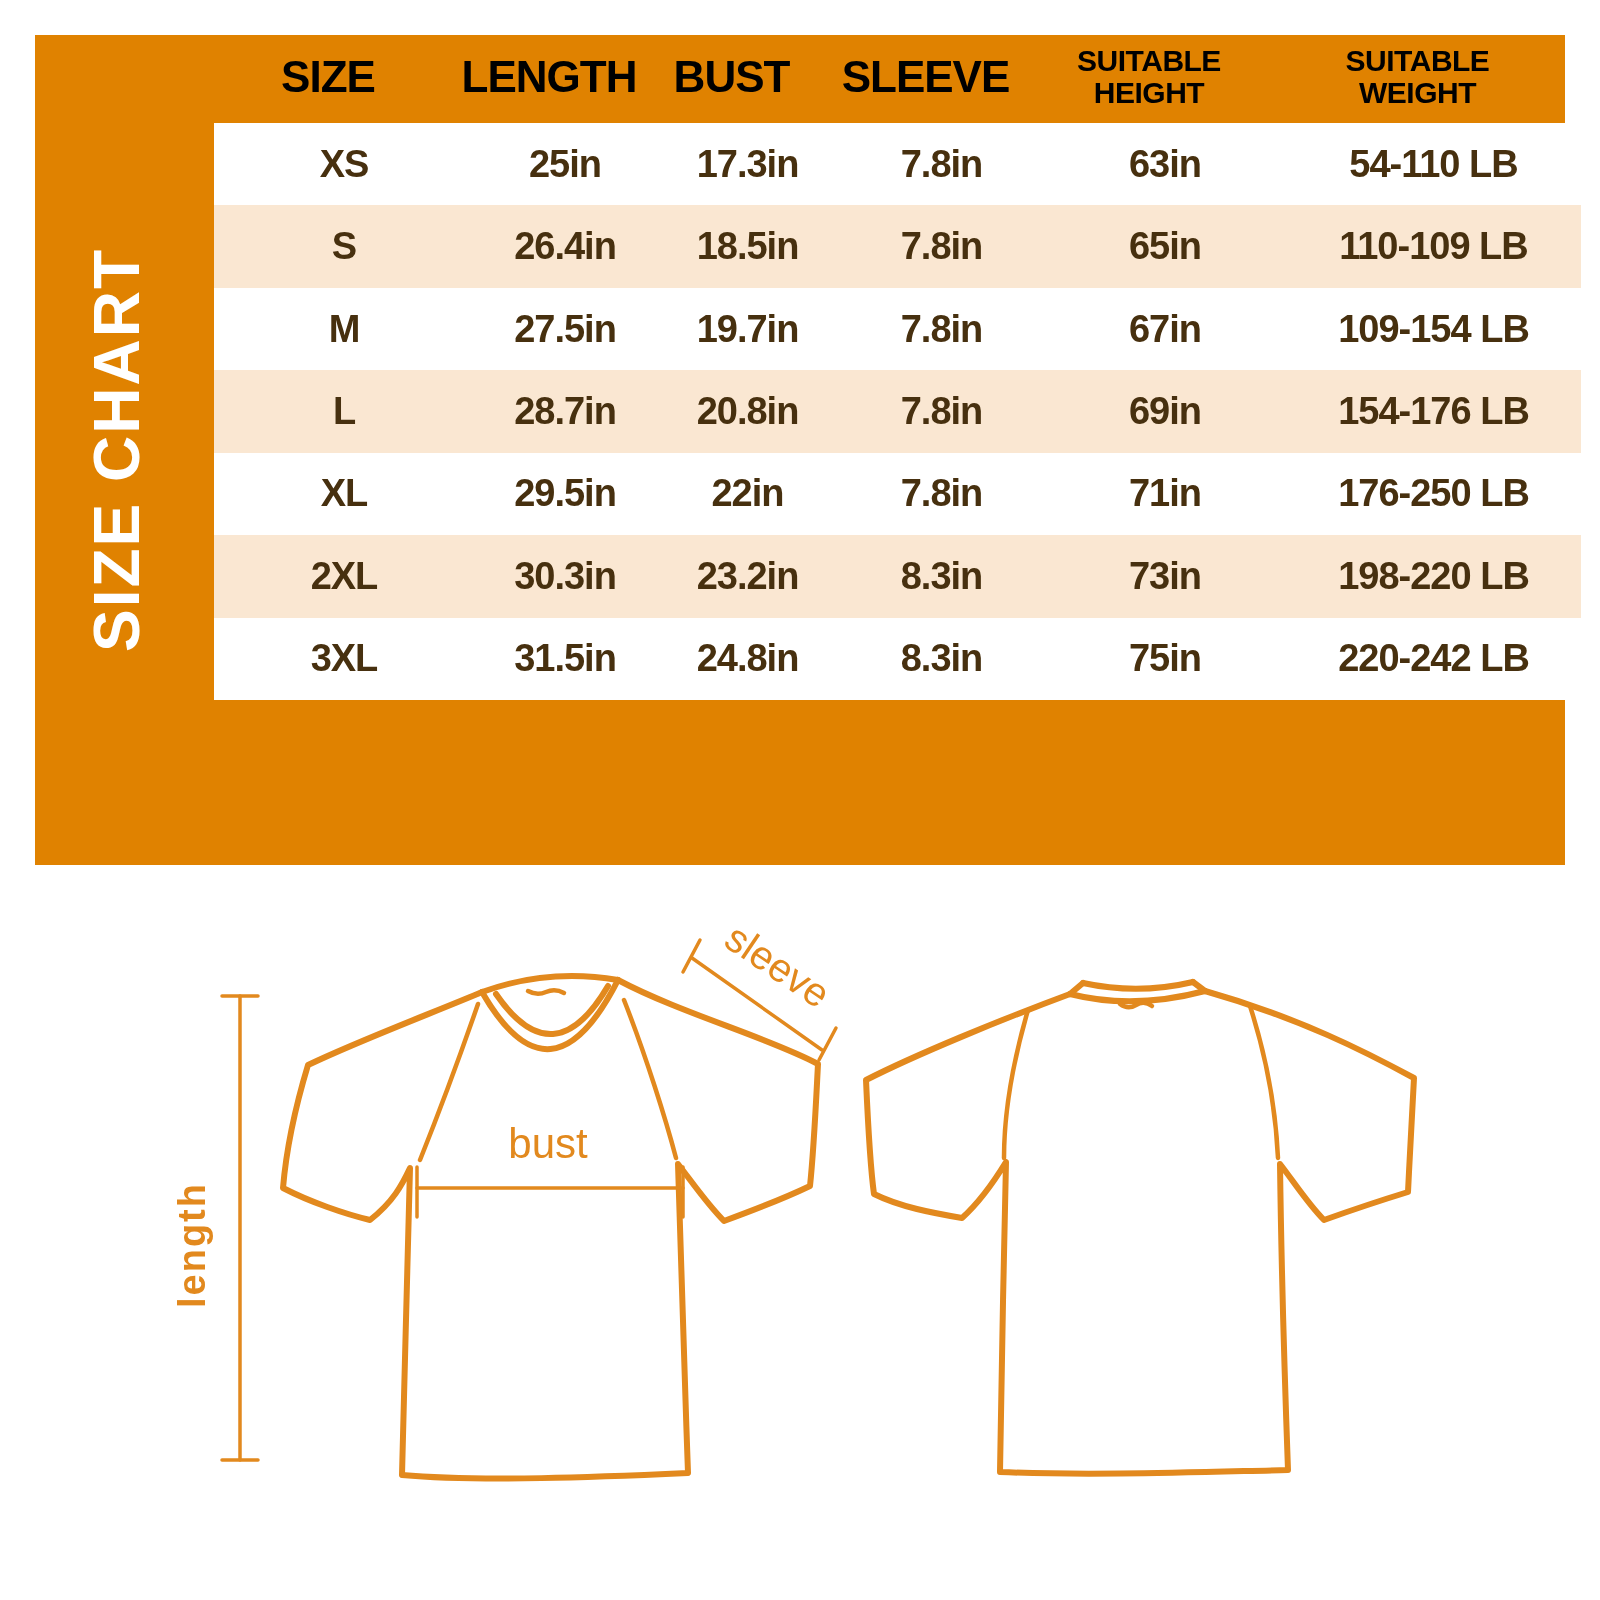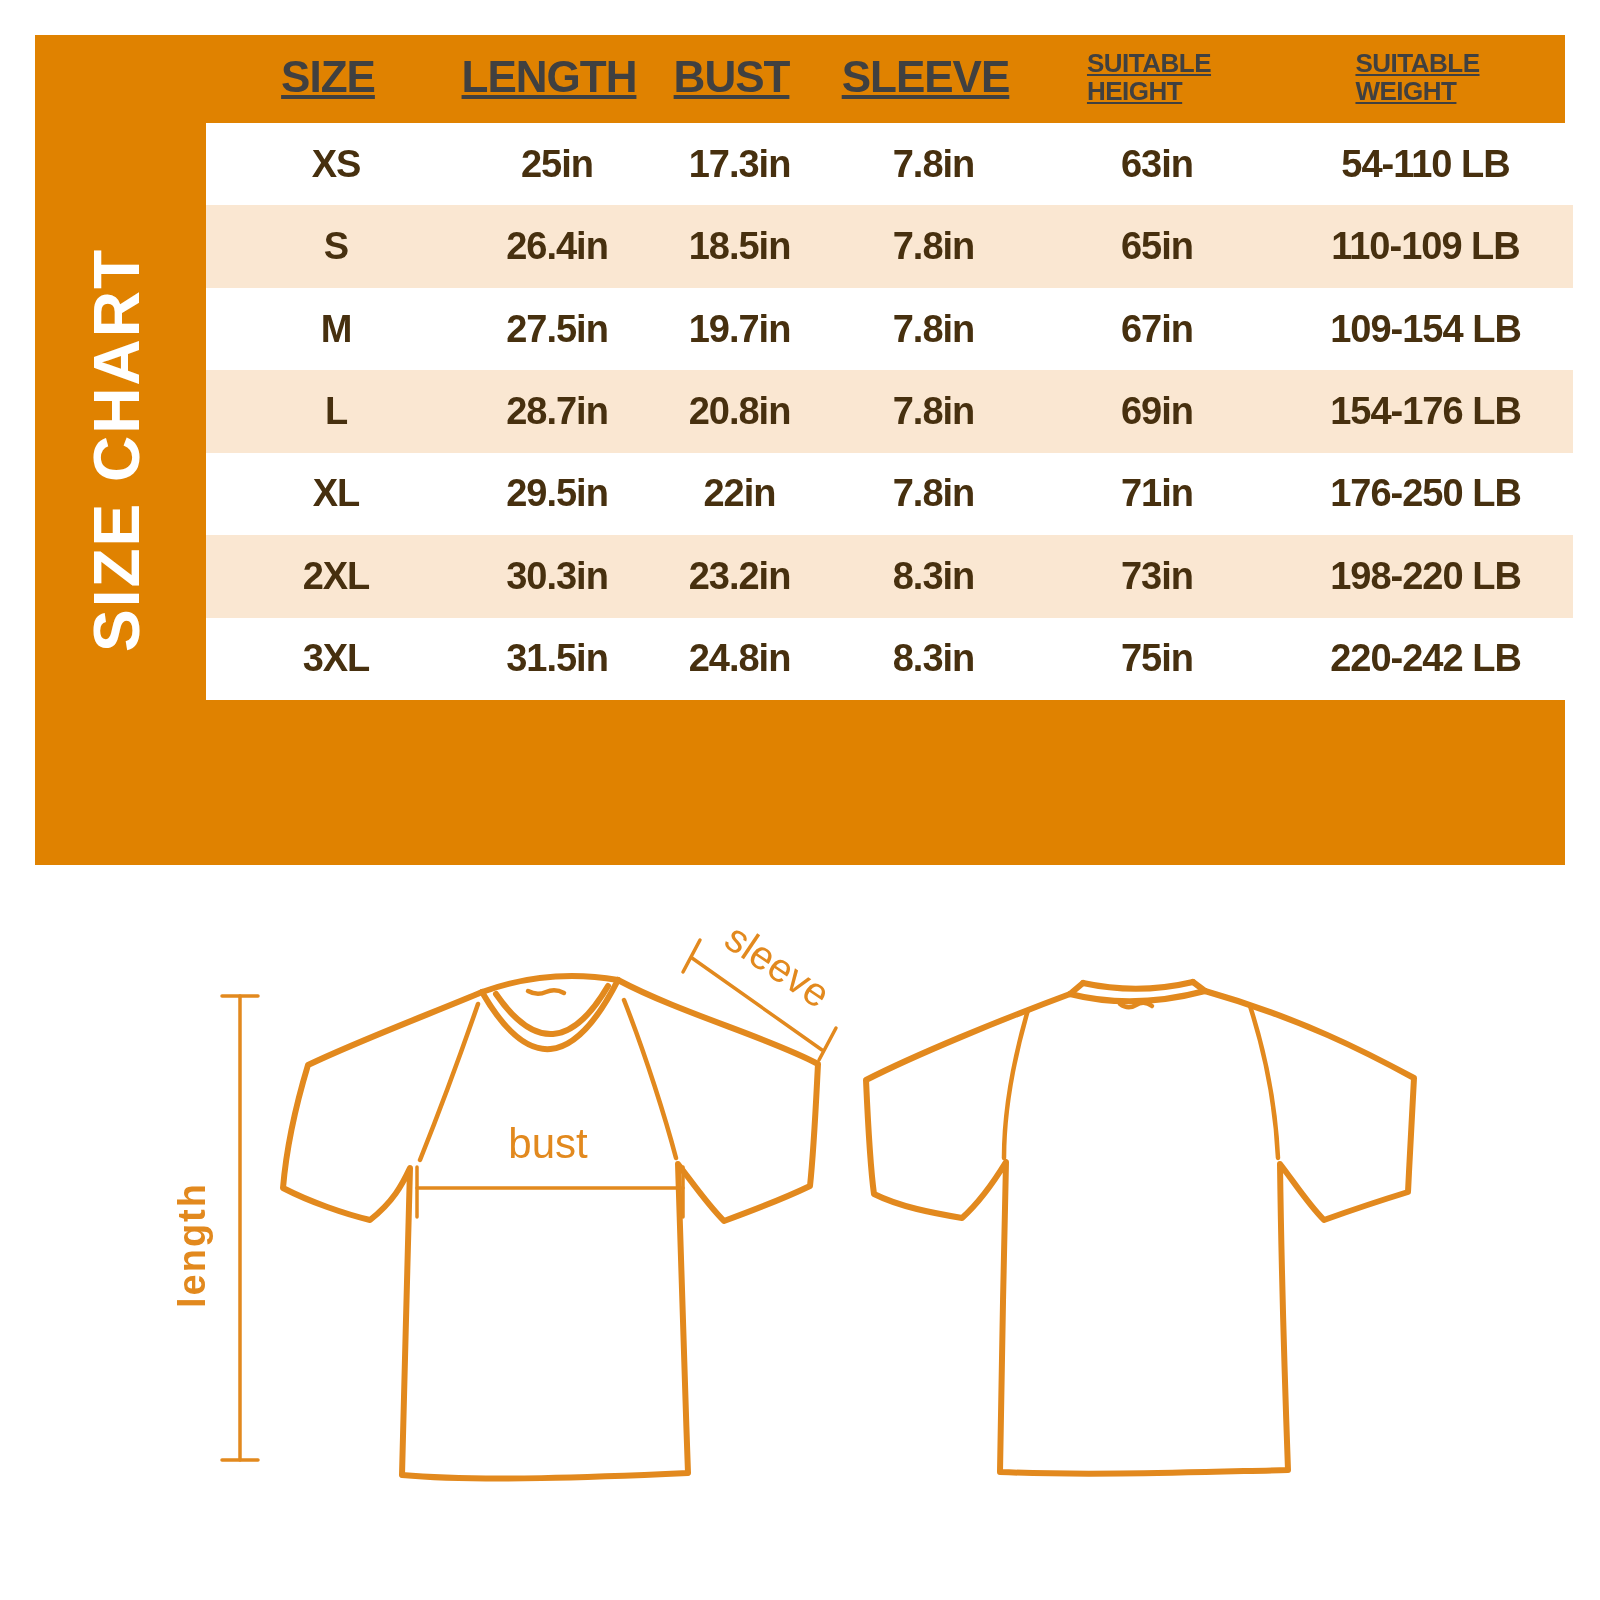--- a/index.html
+++ b/index.html
@@ -8,24 +8,24 @@
 
   
   .banner{position:absolute;left:35px;top:35px;width:1530px;height:830px;background:#E08200;}
   .sidebar{position:absolute;left:0;top:0;width:163px;height:830px;display:flex;align-items:center;justify-content:center;}
   .sidebar-title{transform:rotate(-90deg);white-space:nowrap;color:#ffffff;font-weight:700;
     font-size:64px;letter-spacing:2px;}
 
   
   .table{position:absolute;left:163px;top:0;width:1367px;height:830px;}
   .t-grid{display:grid;grid-template-columns:260px 182px 183px 205px 242px 295px;align-items:center;justify-items:center;}
-  .t-head{height:84px;background:#E08200;color:#404040;text-decoration:underline;}
+  .t-head{height:84px;background:#E08200;color:#000000;}
   .t-head .h1{font-weight:700;font-size:44px;letter-spacing:-1px;}
-  .t-head .h2{font-weight:700;font-size:26px;line-height:1.08;text-align:left;letter-spacing:-0.5px;}
-  .t-rows{position:absolute;left:8px;top:88px;width:1367px;height:742px;}
+  .t-head .h2{font-weight:700;font-size:30px;line-height:1.08;text-align:center;letter-spacing:-0.5px;}
+  .t-rows{position:absolute;left:16px;top:88px;width:1367px;height:742px;}
   .t-row{height:82.44px;background:#ffffff;}
   .t-row:nth-child(even){background:#FAE7D2;}
   .t-row .cell{font-weight:700;font-size:38px;color:#47300F;letter-spacing:-1px;}
 
   
   .diagram{position:absolute;left:0;top:880px;width:1600px;height:700px;}
   .shirt{fill:none;stroke:#E2891E;stroke-width:6;stroke-linecap:round;stroke-linejoin:round;}
   .seam{fill:none;stroke:#E2891E;stroke-width:4.5;stroke-linecap:round;}
   .meas{fill:none;stroke:#E2891E;stroke-width:3.5;stroke-linecap:round;}
   .mlabel{fill:#E2891E;font-family:"Liberation Sans", sans-serif;}

